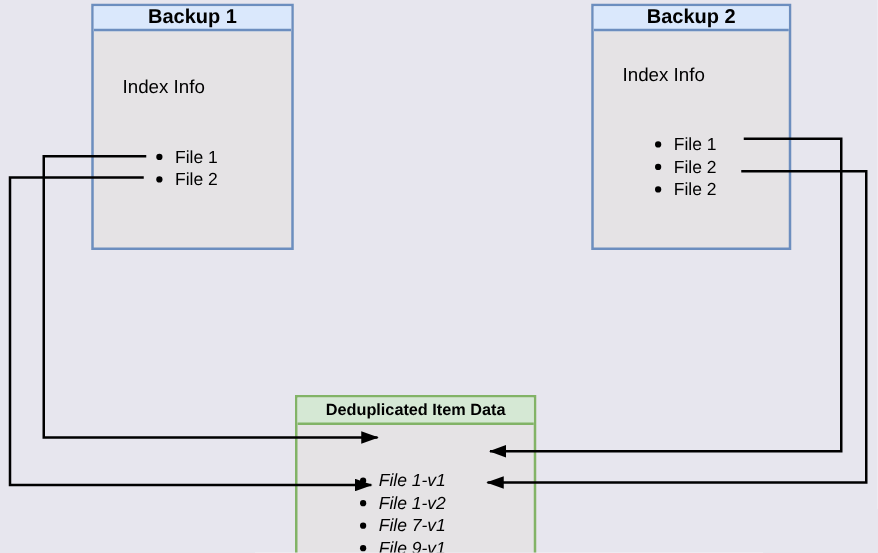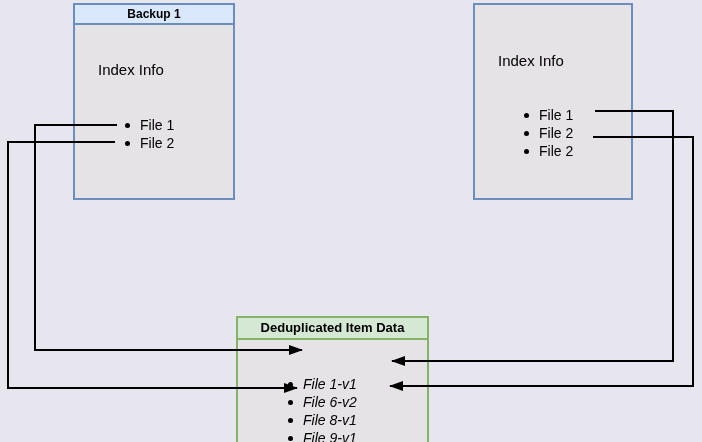--- a/index.html
+++ b/index.html
@@ -17,21 +17,21 @@
     box-sizing: border-box;
     border: 2px solid;
     background: #e5e3e5;
   }
   .box.blue  { border-color: #6c8ebf; }
   .box.green { border-color: #82b366; }
   .box-header {
     box-sizing: content-box;
     text-align: center;
     font-weight: bold;
-    font-size: 12px;
+    font-size: 16px;
     border-bottom: 2px solid;
     border-color: inherit;
   }
   .blue  > .box-header { background: #dae8fc; height: 18px; line-height: 18px; border-bottom-color: #6c8ebf; }
   .green > .box-header { background: #d5e8d4; height: 20px; line-height: 20px; border-bottom-color: #82b366; font-size: 13px; }
   .subtitle {
     position: absolute;
     font-size: 15px;
     line-height: 18px;
     white-space: nowrap;
@@ -79,20 +79,21 @@
           <span>File 1</span>
         </div>
         <div class="list-row">
           <span class="dot"></span>
           <span>File 2</span>
         </div>
       </div>
   </div>
 
   <div class="box blue" style="left:473px; top:3px; width:160px; height:197px;">
+    <div class="box-header">Backup 2</div>
     <div class="subtitle" style="left:23px; top:47px;">Index Info</div>
     <div class="list" style="left:49px; top:101px;">
         <div class="list-row">
           <span class="dot"></span>
           <span>File 1</span>
         </div>
         <div class="list-row">
           <span class="dot"></span>
           <span>File 2</span>
         </div>
@@ -105,25 +106,25 @@
 
   <div class="box green" style="left:236px; top:280px; width:193px; height:151px;margin-top:36px;">
     <div class="box-header">Deduplicated Item Data</div>
     <div class="list" style="left:50px; top:57px;font-style:italic;">
         <div class="list-row">
           <span class="dot"></span>
           <span>File 1-v1</span>
         </div>
         <div class="list-row">
           <span class="dot"></span>
-          <span>File 6-v2</span>
+          <span>File 1-v2</span>
         </div>
         <div class="list-row">
           <span class="dot"></span>
-          <span>File 8-v1</span>
+          <span>File 7-v1</span>
         </div>
         <div class="list-row">
           <span class="dot"></span>
           <span>File 9-v1</span>
         </div>
       </div>
   </div>
 
   <svg class="connectors" viewBox="0 0 702 442" xmlns="http://www.w3.org/2000/svg">
     <defs>

